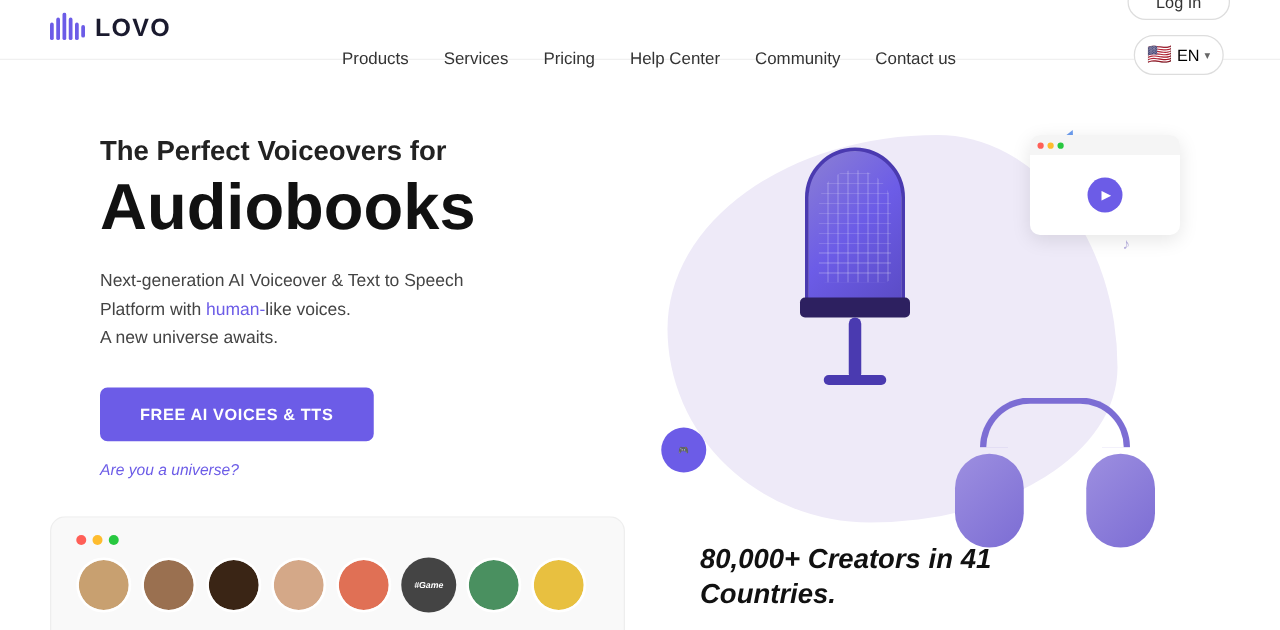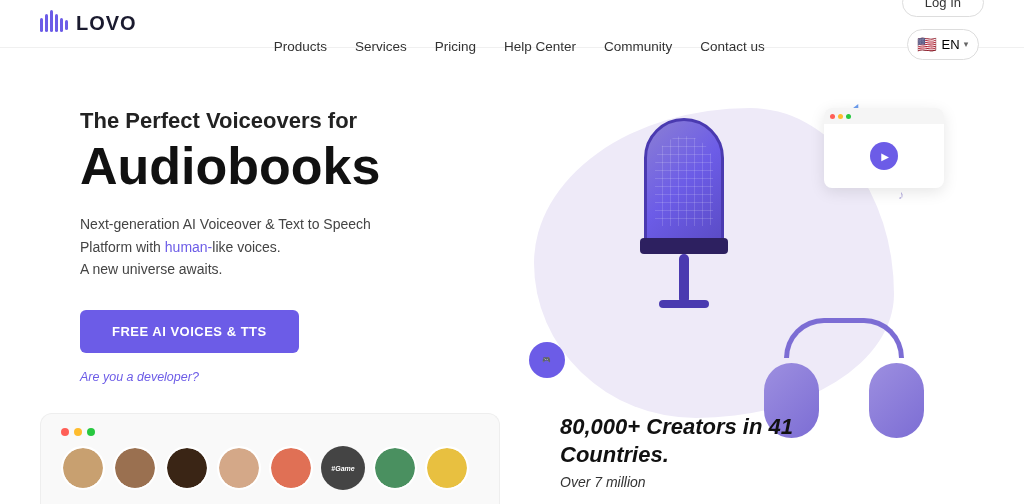--- a/index.html
+++ b/index.html
@@ -243,21 +243,21 @@
   <div class="hero-left">
     <p class="hero-subtitle">The Perfect Voiceovers for</p>
     <h1 class="hero-title">Audiobooks</h1>
     <p class="hero-desc">
       <span>Next-generation AI Voiceover &amp; Text to Speech</span><br>
       Platform with <span class="highlight">human-</span><span>like voices.</span><br>
       <span>A new universe awaits.</span>
     </p>
     <button class="cta-btn">FREE AI Voices &amp; TTS</button>
     <br>
-    <a class="dev-link">Are you a developer?</a>
+    <a class="dev-link">Are you a universe?</a>
   </div>
 
   <div class="hero-right">
     <div class="blob"></div>
 
     <div class="paper-plane"></div>
 
     <span class="music-note-1">♫</span>
     <span class="music-note-2">♪</span>
 
@@ -326,15 +326,14 @@
         <div class="avatar-circle" style="background:#e8c040"></div>
       </div>
     </div>
   </div>
 
   <div class="bottom-right">
     <div class="stats-title">
       <span>80,000+ Creators in 41</span><br>
       <span>Countries.</span>
     </div>
-    <div class="stats-sub">Over 7 million</div>
   </div>
 </div>
 
 </body></html>

